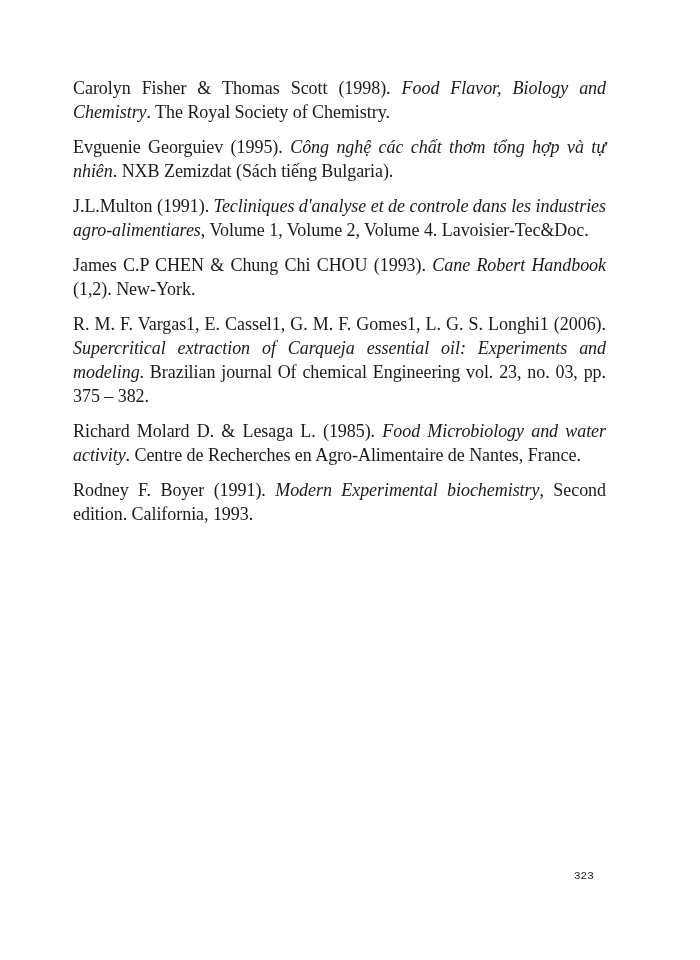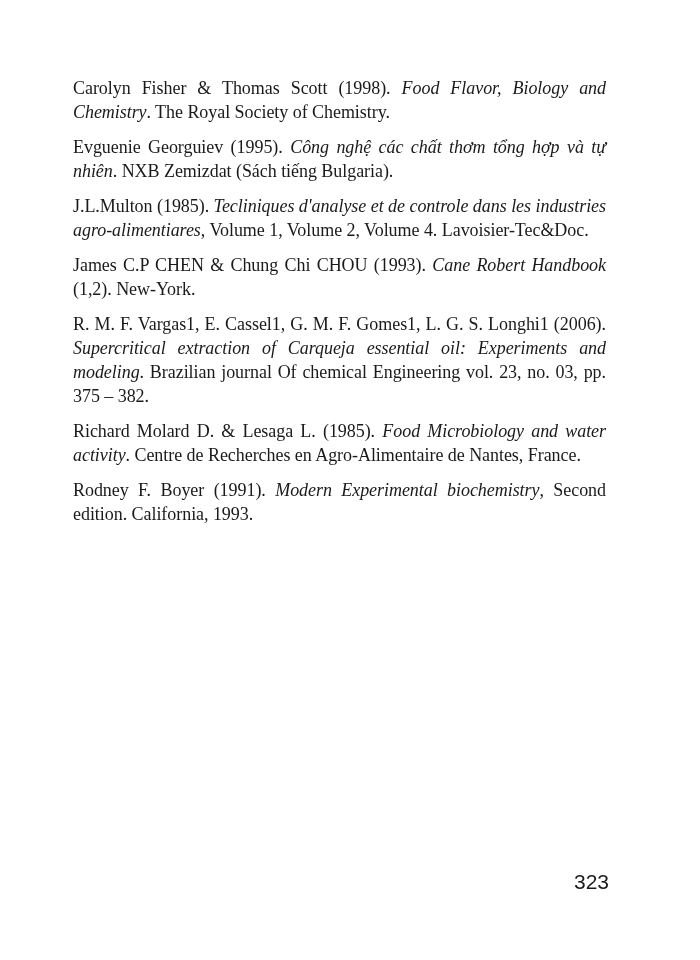--- a/index.html
+++ b/index.html
@@ -28,37 +28,37 @@
       margin: 0 4px 11px 0;
       letter-spacing: -0.05px;
     }
     .ref i {
       font-style: italic;
     }
     .page-number {
       position: absolute;
       left: 574px;
       top: 870px;
-      font-size: 21px;
-      font-family: Liberation Sans, sans-serif;
+      font-size: 11px;
+      font-family: Liberation Mono, monospace;
       color: #1a1a1a;
     }
   </style>
 </head>
 <body>
 
 <div class="page">
 
   <p class="ref"><span>Carolyn Fisher &amp; Thomas Scott (1998). </span><i>Food Flavor, Biology and Chemistry</i><span>. The Royal Society of Chemistry.</span></p>
 
 
   <p class="ref"><span>Evguenie Georguiev (1995). </span><i>Công nghệ các chất thơm tổng hợp và tự nhiên</i><span>. NXB Zemizdat (Sách tiếng Bulgaria).</span></p>
 
 
-  <p class="ref"><span>J.L.Multon (1985). </span><i>Tecliniques d'analyse et de controle dans les industries agro-alimentiares</i><span>, Volume 1, Volume 2, Volume 4. Lavoisier-Tec&amp;Doc.</span></p>
+  <p class="ref"><span>J.L.Multon (1991). </span><i>Tecliniques d'analyse et de controle dans les industries agro-alimentiares</i><span>, Volume 1, Volume 2, Volume 4. Lavoisier-Tec&amp;Doc.</span></p>
 
   <p class="ref"><span>James C.P CHEN &amp; Chung Chi CHOU (1993). </span><i>Cane Robert Handbook</i><span> (1,2). New-York.</span></p>
 
   <p class="ref"><span>R. M. F. Vargas1, E. Cassel1, G. M. F. Gomes1, L. G. S. Longhi1 (2006). </span><i>Supercritical extraction of Carqueja essential oil: Experiments and modeling</i><span>. Brazilian journal Of chemical Engineering vol. 23, no. 03, pp. 375 – 382.</span></p>
 
   <p class="ref"><span>Richard Molard D. &amp; Lesaga L. (1985). </span><i>Food Microbiology and water activity</i><span>. Centre de Recherches en Agro-Alimentaire de Nantes, France.</span></p>
 
   <p class="ref"><span>Rodney F. Boyer (1991). </span><i>Modern Experimental biochemistry</i><span>, Second edition. California, 1993.</span></p>
 
 

